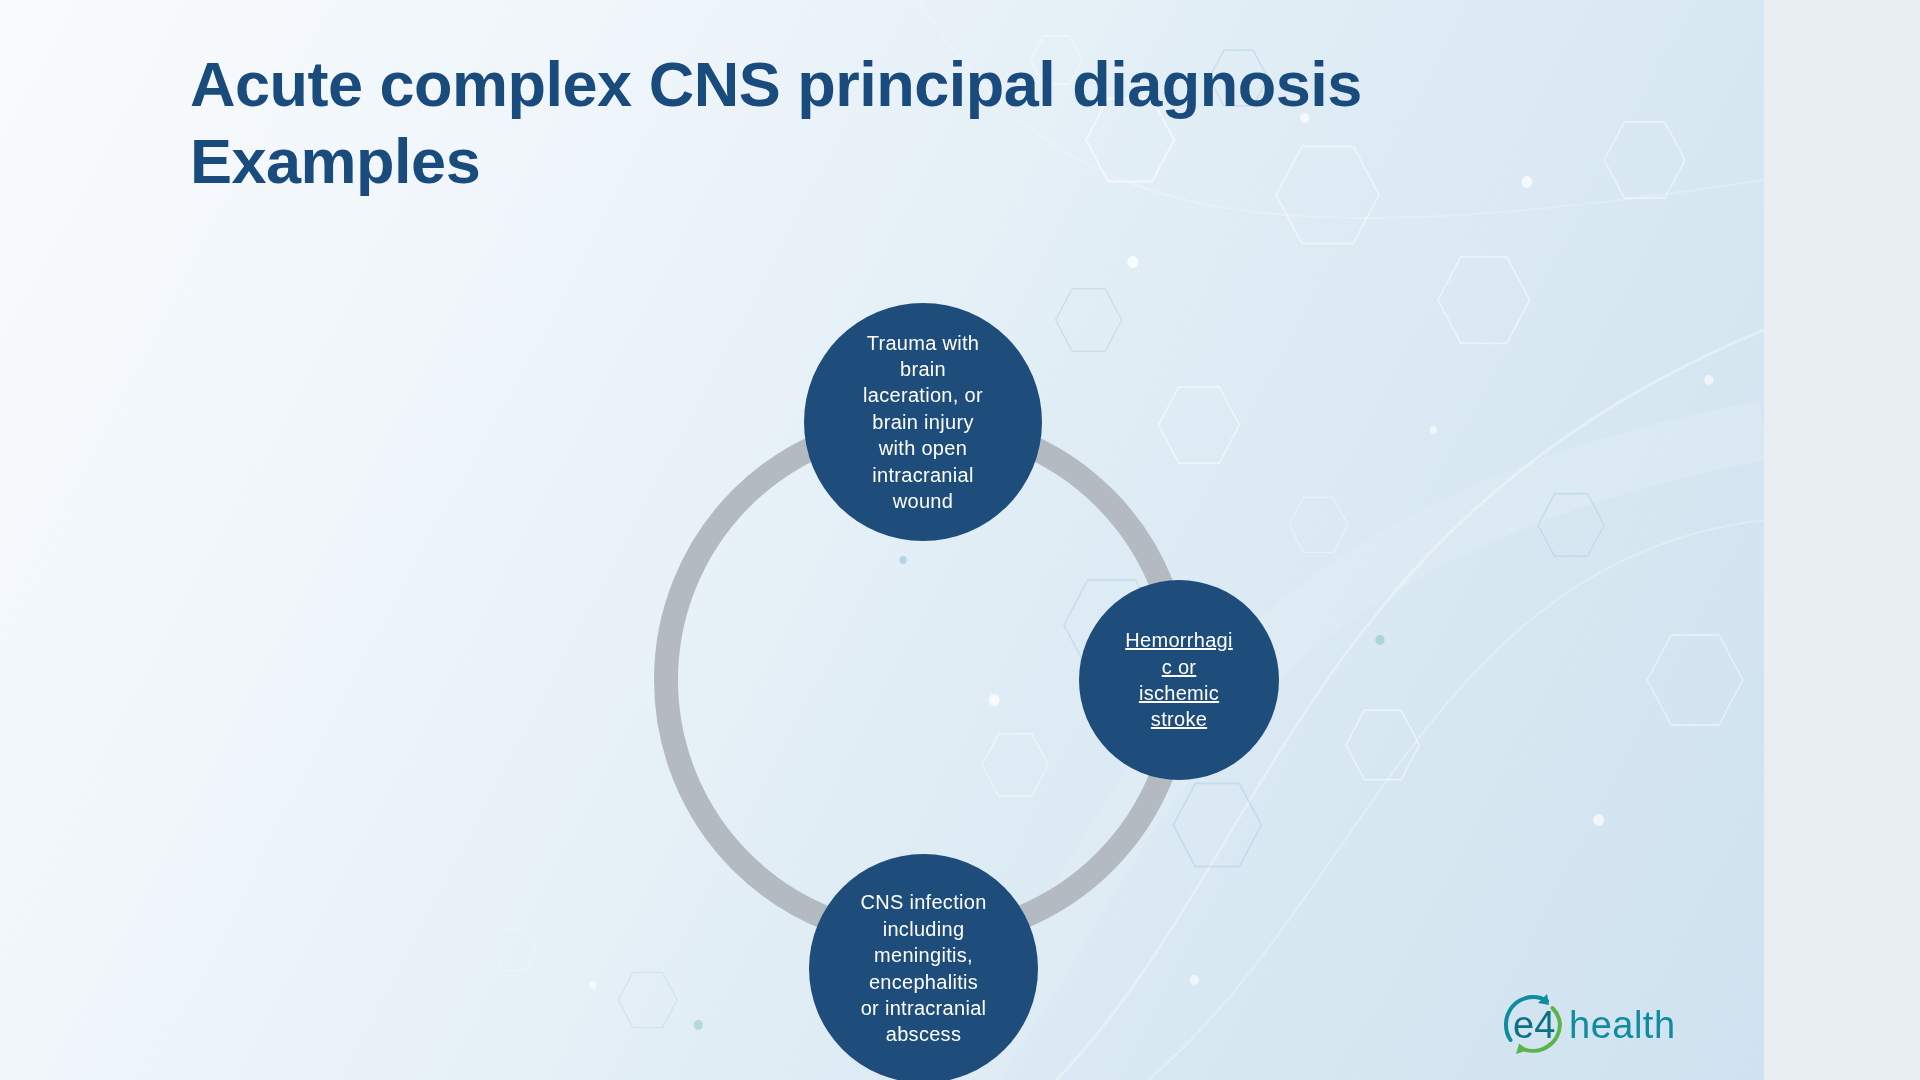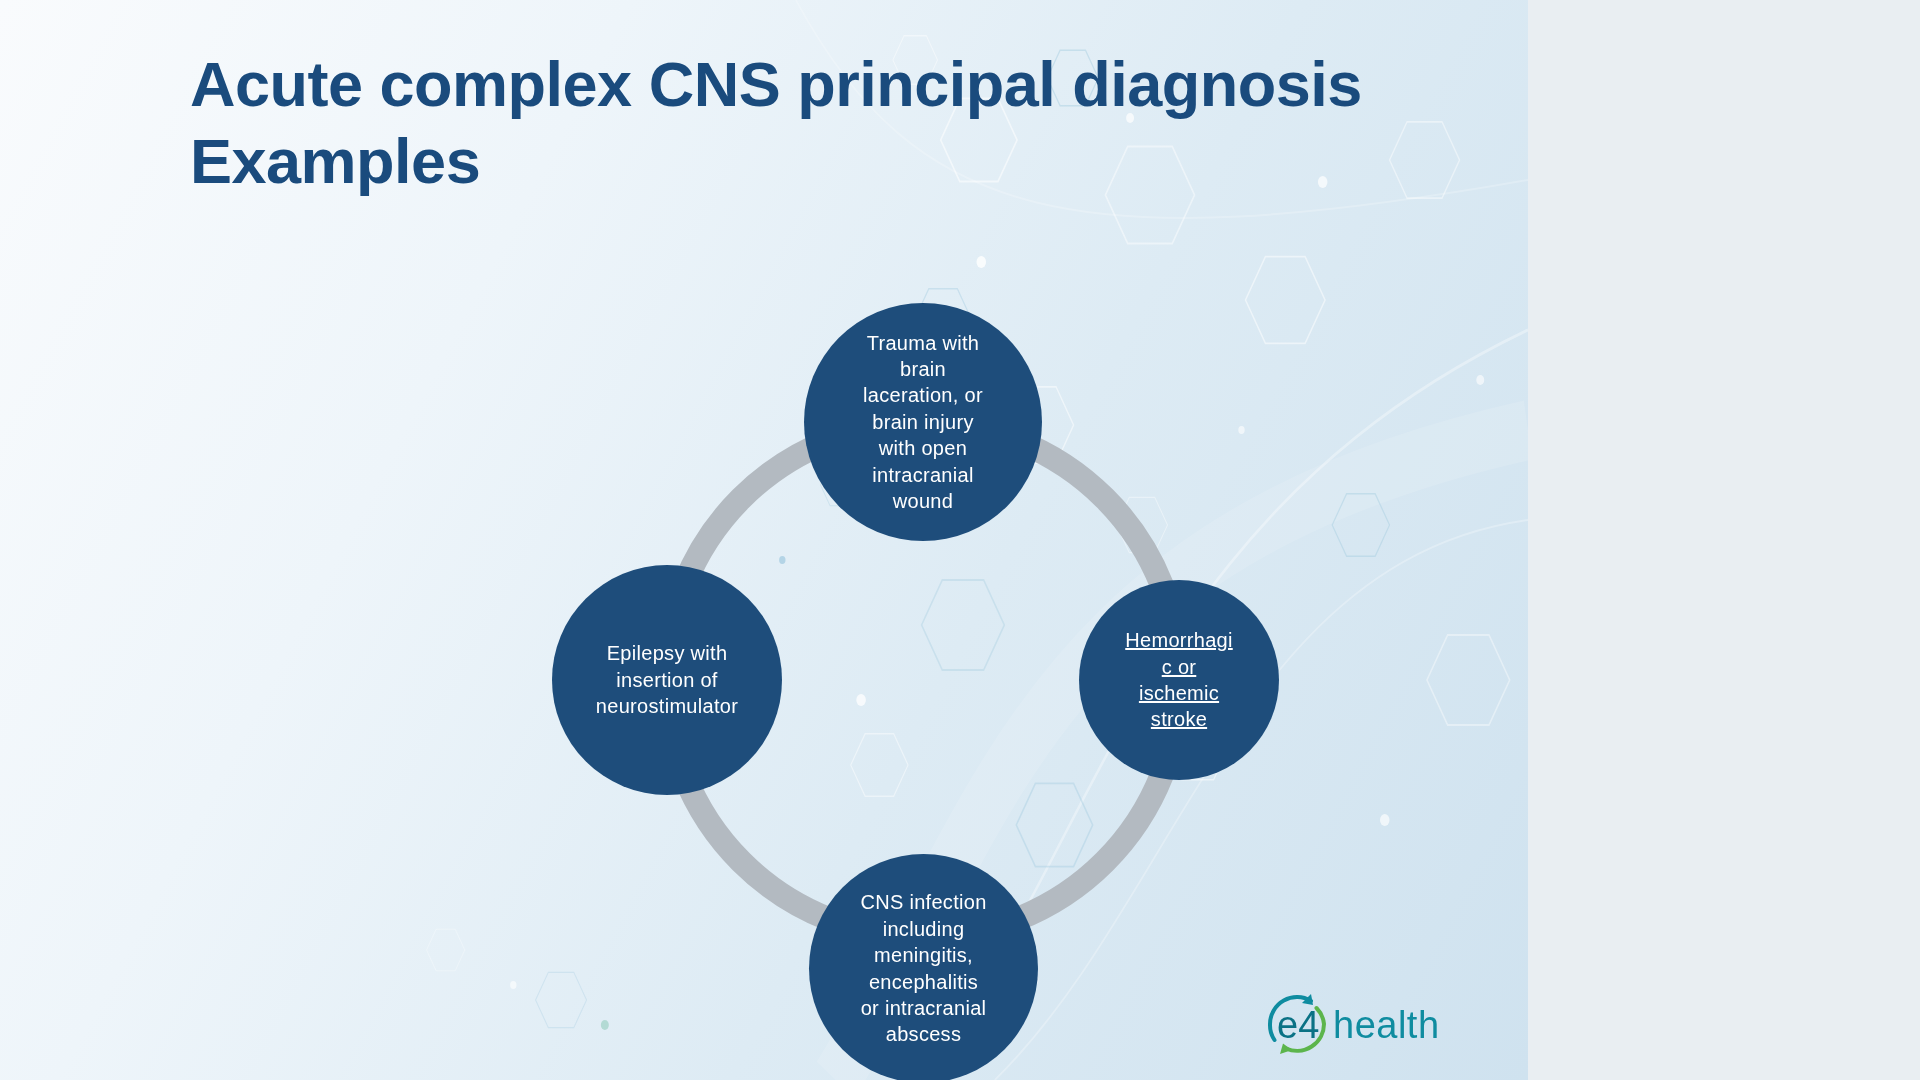--- a/index.html
+++ b/index.html
@@ -3,21 +3,21 @@
 <meta charset="utf-8">
 <style>
   html, body {
     margin: 0;
     padding: 0;
     background: #e9eef2;
     font-family: "Liberation Sans", sans-serif;
   }
   .slide {
     position: relative;
-    width: 1528px;
+    width: 1764px;
     height: 1080px;
     overflow: hidden;
     background: linear-gradient(118deg, #f9fbfd 0%, #eef5fa 30%, #ddebf4 62%, #cfe2ef 100%);
   }
   .bg-pattern {
     position: absolute;
     inset: 0;
     width: 100%;
     height: 100%;
     pointer-events: none;
@@ -166,25 +166,20 @@
 
     <div class="node node-bottom">
       <span class="node-label">CNS infection
 including
 meningitis,
 encephalitis
 or intracranial
 abscess</span>
     </div>
 
-    <div class="node node-left">
-      <span class="node-label">Epilepsy with
-insertion of
-neurostimulator</span>
-    </div>
 
   </div>
 
   <div class="logo">
     <svg viewBox="0 0 250 70" width="250" height="70">
 
       <g>
         <path d="M 18.5 50 A 27 27 0 0 1 14 34 A 27 27 0 0 1 55 11" fill="none" stroke-width="4" stroke-linecap="round" stroke="#0F8CA0"></path>
         <path d="M 60.5 18 A 27 27 0 0 1 68 34 A 27 27 0 0 1 30 58.5" fill="none" stroke-width="4" stroke-linecap="round" stroke="#5CB54C"></path>
         <path d="M 55 4 L 57 15 L 46 13 Z" fill="#0F8CA0"></path>

